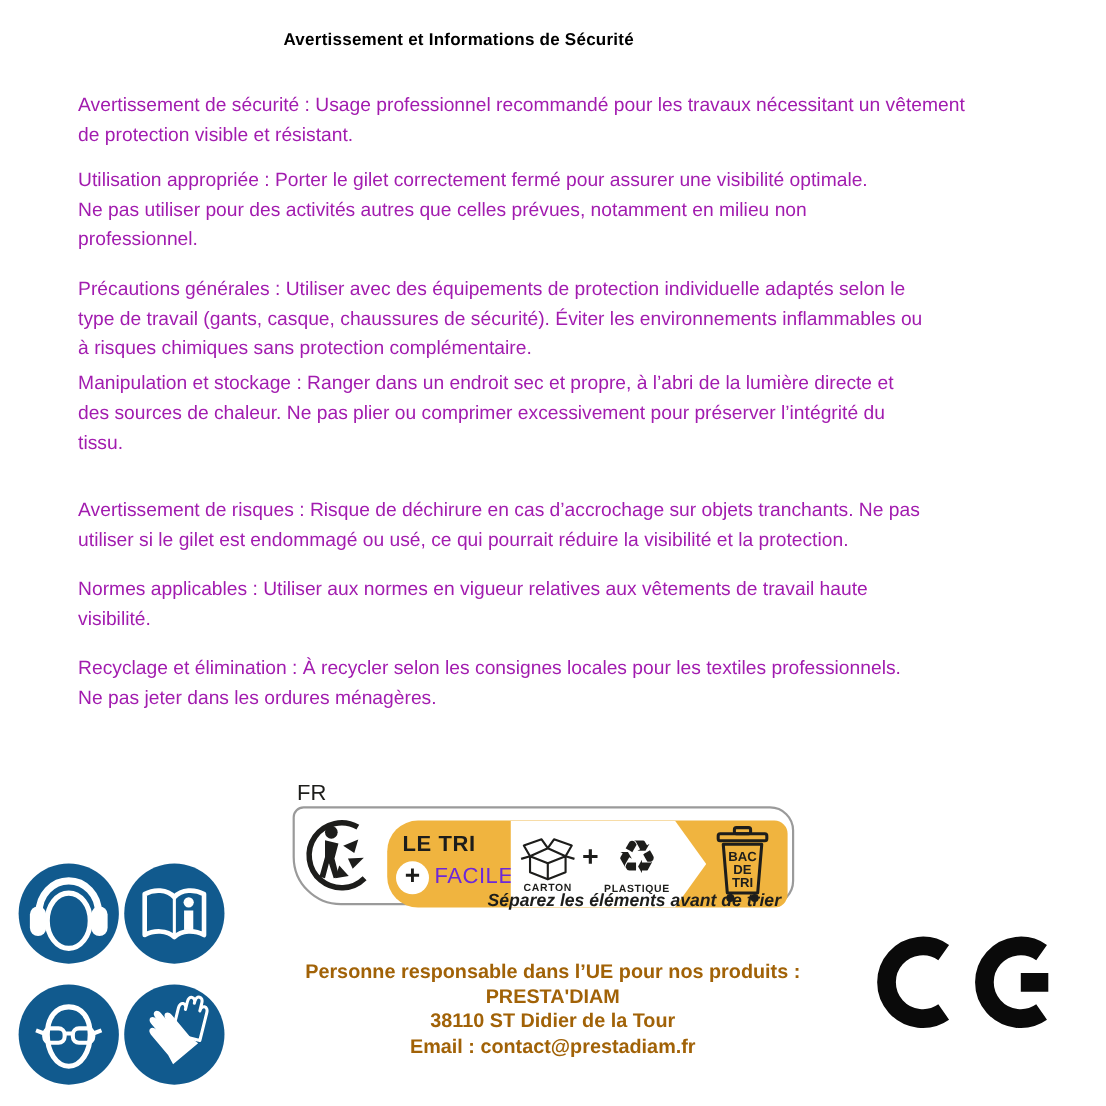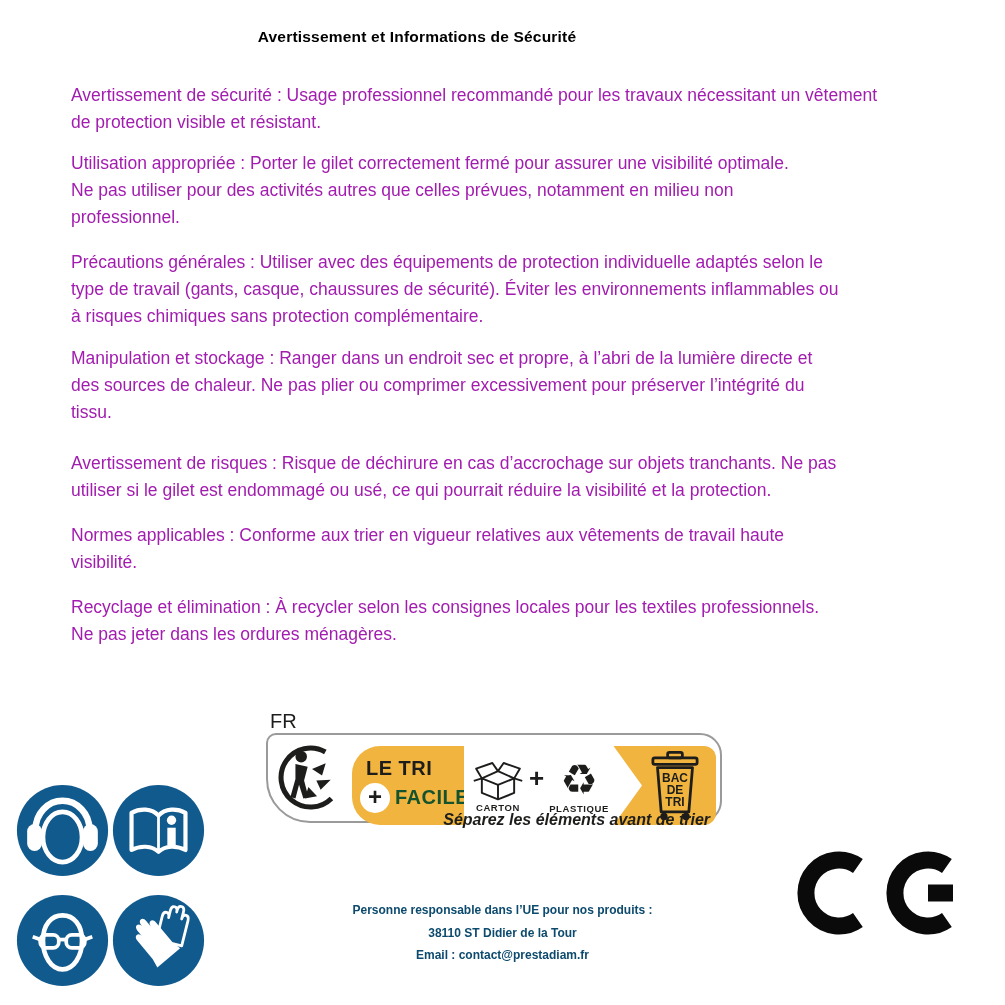--- a/index.html
+++ b/index.html
@@ -25,60 +25,60 @@
   }
   .tri-badge{
     position:absolute;left:84px;top:11px;width:364px;height:79px;
     background:#f0b43f;border-radius:28px 12px 12px 28px;
   }
   .tri-head1{position:absolute;left:14px;top:11px;font-size:20px;font-weight:bold;color:#1d1d1b;letter-spacing:.5px;}
   .tri-plus-circle{
     position:absolute;left:8px;top:37px;width:30px;height:30px;border-radius:50%;
     background:#fff;color:#1d1d1b;font-size:24px;font-weight:bold;line-height:28px;text-align:center;
   }
-  .tri-head2{position:absolute;left:43px;top:40px;font-size:20px;font-weight:bold;color:#14532d;letter-spacing:.5px;}
+  .tri-head2{position:absolute;left:43px;top:40px;font-size:20px;font-weight:normal;color:#6d28d9;letter-spacing:.5px;}
   .tri-notch{
     position:absolute;left:112px;top:0;width:178px;height:79px;background:#fff;
     clip-path:polygon(0 0,84% 0,100% 50%,84% 100%,0 100%);
     display:flex;align-items:center;justify-content:flex-start;gap:5px;padding-left:8px;box-sizing:border-box;
   }
   .mat{display:flex;flex-direction:column;align-items:center;}
   .mat-label{font-size:9.5px;font-weight:bold;color:#1d1d1b;letter-spacing:.6px;margin-top:1px;}
   .mat-plus{font-size:26px;font-weight:bold;color:#1d1d1b;margin-top:-14px;}
   .recycle-glyph{font-family:"DejaVu Sans",sans-serif;font-size:42px;line-height:44px;color:#1d1d1b;}
   .bin-wrap{position:absolute;left:297px;top:5px;width:52px;height:70px;}
   .tri-instruction{
     position:absolute;right:10px;top:76px;font-size:16px;font-style:italic;font-weight:bold;color:#1d1d1b;
   }
   
   .resp{
     left:250px;top:872px;width:505px;text-align:center;
-    font-size:12px;font-weight:bold;line-height:22.5px;color:#0c4a6e;margin-top:27px;
+    font-size:18px;font-weight:bold;line-height:22.5px;color:#a16207;
   }
   .resp div{white-space:pre;}
 </style>
 </head>
 <body>
 
 <div class="abs doc-title">Avertissement et Informations de Sécurité</div>
 
 <div class="abs para" style="top:82px">Avertissement de sécurité : Usage professionnel recommandé pour les travaux nécessitant un vêtement
 de protection visible et résistant.</div>
 <div class="abs para" style="top:150px">Utilisation appropriée : Porter le gilet correctement fermé pour assurer une visibilité optimale.
 Ne pas utiliser pour des activités autres que celles prévues, notamment en milieu non
 professionnel.</div>
 <div class="abs para" style="top:249px">Précautions générales : Utiliser avec des équipements de protection individuelle adaptés selon le
 type de travail (gants, casque, chaussures de sécurité). Éviter les environnements inflammables ou
 à risques chimiques sans protection complémentaire.</div>
-<div class="abs para" style="top:345px">Manipulation et stockage : Ranger dans un endroit sec et propre, à l’abri de la lumière directe et
+<div class="abs para" style="top:335px">Manipulation et stockage : Ranger dans un endroit sec et propre, à l’abri de la lumière directe et
 des sources de chaleur. Ne pas plier ou comprimer excessivement pour préserver l’intégrité du
 tissu.</div>
 <div class="abs para" style="top:450px">Avertissement de risques : Risque de déchirure en cas d’accrochage sur objets tranchants. Ne pas
 utiliser si le gilet est endommagé ou usé, ce qui pourrait réduire la visibilité et la protection.</div>
-<div class="abs para" style="top:522px">Normes applicables : Conforme aux trier en vigueur relatives aux vêtements de travail haute
+<div class="abs para" style="top:522px">Normes applicables : Utiliser aux normes en vigueur relatives aux vêtements de travail haute
 visibilité.</div>
 <div class="abs para" style="top:594px">Recyclage et élimination : À recycler selon les consignes locales pour les textiles professionnels.
 Ne pas jeter dans les ordures ménagères.</div>
 
 <svg class="picto" style="left:16px;top:784px" viewBox="0 0 100 100">
   <circle cx="50" cy="50" r="49" fill="#115a8e"></circle>
   <ellipse cx="50" cy="57" rx="21" ry="27" fill="none" stroke="#fff" stroke-width="5"></ellipse>
   <path d="M21 49 a29 31 0 0 1 58 0" fill="none" stroke="#fff" stroke-width="7"></path>
   <rect x="12" y="43" width="16" height="29" rx="8" fill="#fff"></rect>
   <rect x="72" y="43" width="16" height="29" rx="8" fill="#fff"></rect>
@@ -164,20 +164,21 @@
         <text x="28" y="60" text-anchor="middle" font-size="13" font-weight="bold" fill="#1d1d1b" font-family="Liberation Sans, sans-serif">TRI</text>
       </svg>
     </div>
   </div>
 
   <div class="tri-instruction">Séparez les éléments avant de trier</div>
 </div>
 
 <div class="abs resp">
   <div>Personne responsable dans l’UE pour nos produits :</div>
+  <div>PRESTA'DIAM</div>
   <div>38110 ST Didier de la Tour</div>
   <div>Email : contact@prestadiam.fr</div>
 </div>
 
 <svg class="abs" style="left:796px;top:845px" width="165" height="96" viewBox="0 0 165 96" aria-label="CE">
   <g fill="none" stroke="#0a0a0a" stroke-width="17">
     <path d="M61.9 21 A33 33 0 1 0 61.9 75"></path>
     <path d="M150.9 21 A33 33 0 1 0 150.9 75"></path>
     <path d="M132 48 L157 48"></path>
   </g>

